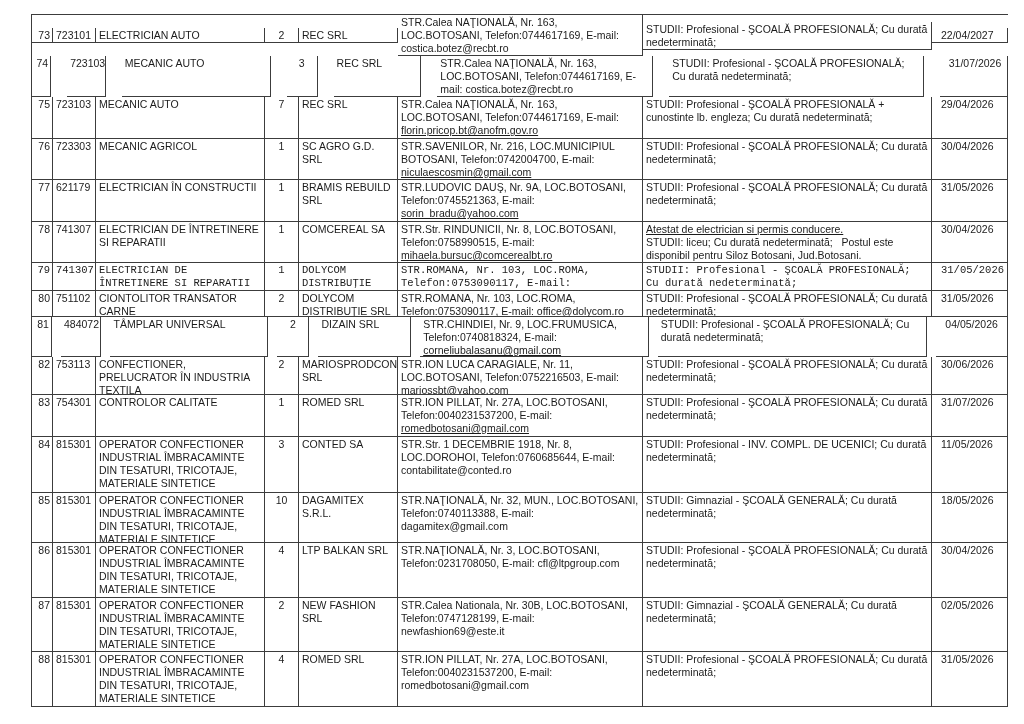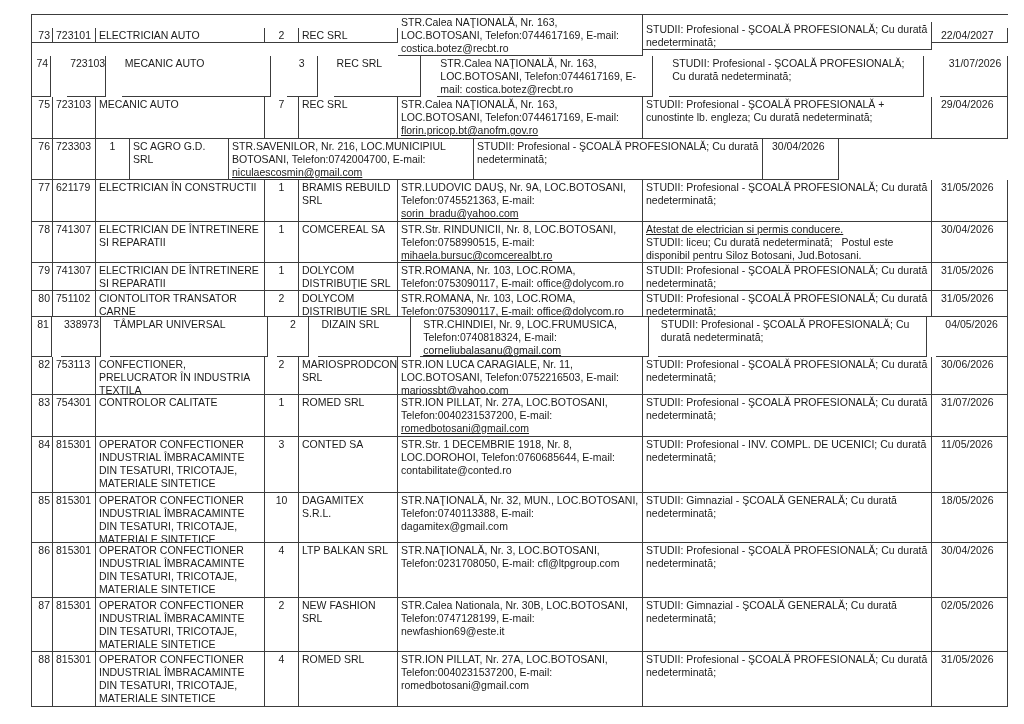--- a/index.html
+++ b/index.html
@@ -73,20 +73,21 @@
         <span class="seg u">florin.pricop.bt@anofm.gov.ro</span>
       </div>
       <div class="cell c-stu">
         <span class="seg">STUDII: Profesional - ŞCOALĂ PROFESIONALĂ + cunostinte lb. engleza; Cu durată nedeterminată;</span>
       </div>
       <div class="cell c-dat">29/04/2026</div>
     </div>
     <div class="trow" style="height: 41px;">
       <div class="cell c-nr">76</div>
       <div class="cell c-cod">723303</div>
+      <div class="cell c-ocu">MECANIC AGRICOL</div>
       <div class="cell c-loc">1</div>
       <div class="cell c-ang">SC AGRO G.D. SRL</div>
       <div class="cell c-adr">
         <span class="seg">STR.SAVENILOR, Nr. 216, LOC.MUNICIPIUL BOTOSANI, Telefon:0742004700, E-mail:</span>
         <span class="seg u">niculaescosmin@gmail.com</span>
       </div>
       <div class="cell c-stu">
         <span class="seg">STUDII: Profesional - ŞCOALĂ PROFESIONALĂ; Cu durată nedeterminată;</span>
       </div>
       <div class="cell c-dat">30/04/2026</div>
@@ -115,21 +116,21 @@
       <div class="cell c-adr">
         <span class="seg">STR.Str. RINDUNICII, Nr. 8, LOC.BOTOSANI, Telefon:0758990515, E-mail:</span>
         <span class="seg u">mihaela.bursuc@comcerealbt.ro</span>
       </div>
       <div class="cell c-stu">
         <span class="seg u">Atestat de electrician si permis conducere.</span>
         <span class="seg">STUDII: liceu; Cu durată nedeterminată;&nbsp;&nbsp; Postul este disponibil pentru Siloz Botosani, Jud.Botosani.</span>
       </div>
       <div class="cell c-dat">30/04/2026</div>
     </div>
-    <div class="trow" style="height: 28px;">
+    <div class="trow" style="height: 28px; font-family: Liberation Mono, monospace;">
       <div class="cell c-nr">79</div>
       <div class="cell c-cod">741307</div>
       <div class="cell c-ocu">ELECTRICIAN DE ÎNTRETINERE SI REPARATII</div>
       <div class="cell c-loc">1</div>
       <div class="cell c-ang">DOLYCOM DISTRIBUŢIE SRL</div>
       <div class="cell c-adr">
         <span class="seg">STR.ROMANA, Nr. 103, LOC.ROMA, Telefon:0753090117, E-mail: office@dolycom.ro</span>
       </div>
       <div class="cell c-stu">
         <span class="seg">STUDII: Profesional - ŞCOALĂ PROFESIONALĂ; Cu durată nedeterminată;</span>
@@ -145,21 +146,21 @@
       <div class="cell c-adr">
         <span class="seg">STR.ROMANA, Nr. 103, LOC.ROMA, Telefon:0753090117, E-mail: office@dolycom.ro</span>
       </div>
       <div class="cell c-stu">
         <span class="seg">STUDII: Profesional - ŞCOALĂ PROFESIONALĂ; Cu durată nedeterminată;</span>
       </div>
       <div class="cell c-dat">31/05/2026</div>
     </div>
     <div class="trow" style="height: 40px; gap: 9px;">
       <div class="cell c-nr">81</div>
-      <div class="cell c-cod">338973</div>
+      <div class="cell c-cod">484072</div>
       <div class="cell c-ocu">TÂMPLAR UNIVERSAL</div>
       <div class="cell c-loc">2</div>
       <div class="cell c-ang">DIZAIN SRL</div>
       <div class="cell c-adr">
         <span class="seg">STR.CHINDIEI, Nr. 9, LOC.FRUMUSICA, Telefon:0740818324, E-mail:</span>
         <span class="seg u">corneliubalasanu@gmail.com</span>
       </div>
       <div class="cell c-stu">
         <span class="seg">STUDII: Profesional - ŞCOALĂ PROFESIONALĂ; Cu durată nedeterminată;</span>
       </div>

